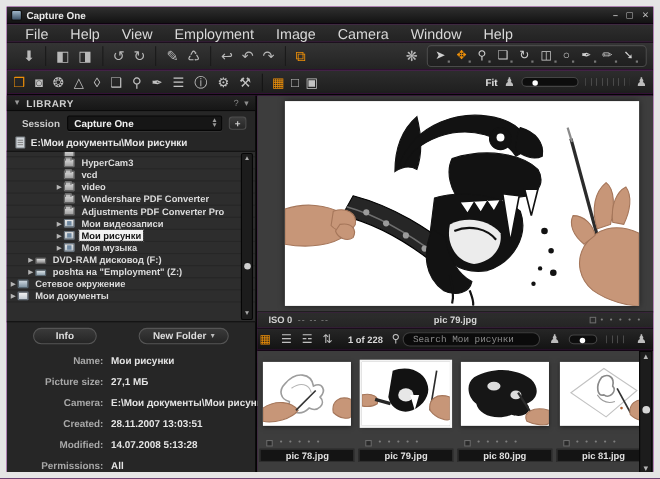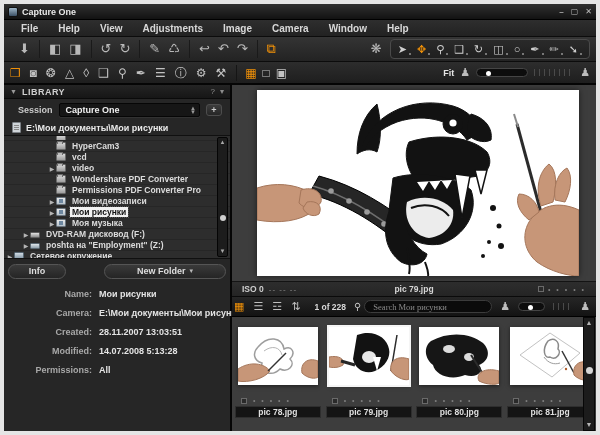--- a/index.html
+++ b/index.html
@@ -1,33 +1,33 @@
 <!DOCTYPE html>
 <html><head>
 <meta charset="utf-8">
 <style>
   html,body{margin:0;padding:0;background:#000;}
   *{box-sizing:border-box;}
   body{font-family:"Liberation Sans","DejaVu Sans",sans-serif;-webkit-font-smoothing:antialiased;}
-  .win{position:relative;width:600px;height:435px;background:#a21caf;border:4px solid #e5e5e5;
+  .win{position:relative;width:600px;height:435px;background:#a21caf;border:6px solid #e5e5e5;
        box-shadow:inset 0 0 0 1px #3a3a3a;overflow:hidden;}
 
   
   .titlebar{height:16px;background:linear-gradient(#303030,#121212);display:flex;align-items:center;
             padding:0 4px;border-bottom:1px solid #000;}
   .app-ico{width:10px;height:10px;background:linear-gradient(#9fb6c8,#3c5166);border:1px solid #111;
            border-radius:2px;margin-right:4px;}
   .title{color:#e8e8e8;font-size:9px;font-weight:bold;}
   .winctl{margin-left:auto;display:flex;gap:7px;}
   .winctl span{color:#bdbdbd;font-size:8px;font-weight:bold;line-height:10px;cursor:default;}
 
   
   .menubar{height:17px;background:linear-gradient(#2e2e2e,#222);display:flex;align-items:center;
            padding:0 8px;gap:2px;border-bottom:1px solid #0c0c0c;}
-  .mi{color:#d8d8d8;font-size:10px;font-weight:bold;padding:0 9px;}
+  .mi{color:#d8d8d8;font-size:13px;font-weight:normal;padding:0 9px;}
 
   
   .toolbar1{height:25px;background:linear-gradient(#343434,#232323);display:flex;align-items:center;
             padding:0 6px;border-bottom:1px solid #0c0c0c;}
   .tb-left{display:flex;align-items:center;}
   .tbg{display:flex;align-items:center;gap:8px;padding:0 9px;border-right:1px solid #1a1a1a;}
   .tbg:last-child{border-right:none;}
   .tbi{color:#b9b9b9;font-size:13px;line-height:18px;}
   .tbi.acc{color:#ef9008;}
   .tb-right{margin-left:auto;display:flex;align-items:center;gap:8px;}
@@ -75,21 +75,21 @@
           border-radius:3px;color:#cfcfcf;font-size:9px;line-height:10px;text-align:center;font-weight:bold;}
 
   
   .pathrow{height:15px;display:flex;align-items:center;padding:0 8px;gap:5px;}
   .pageico{width:9px;height:11px;background:#cfd4d8;border:1px solid #7d8287;border-radius:1px;position:relative;}
   .pageico:after{content:"";position:absolute;left:1px;top:2px;width:5px;height:1px;background:#888;
                  box-shadow:0 2px 0 #888,0 4px 0 #888;}
   .pathtext{color:#e9e9e9;font-size:9px;font-weight:bold;white-space:nowrap;}
 
   
-  .tree{height:124px;background:#2d2d2d;border-top:1px solid #101010;border-bottom:1px solid #101010;
+  .tree{height:156px;background:#2d2d2d;border-top:1px solid #101010;border-bottom:1px solid #101010;
         overflow:hidden;position:relative;}
   .trow{height:11px;display:flex;align-items:center;border-bottom:1px solid #262626;padding-right:16px;}
   .trow.partial{height:5px;overflow:hidden;}
   .tarrow{width:8px;color:#b5b5b5;font-size:6px;text-align:center;flex:0 0 8px;}
   .ti{width:10px;height:8px;flex:0 0 10px;margin-right:4px;border-radius:1px;position:relative;}
   .ti-folder{background:linear-gradient(#d8d8d8,#9e9e9e);border:1px solid #6b6b6b;}
   .ti-folder:before{content:"";position:absolute;left:0;top:-2px;width:4px;height:2px;background:#bdbdbd;border:1px solid #6b6b6b;border-bottom:none;}
   .ti-media{background:linear-gradient(#e8e8e8,#b7c3cc);border:1px solid #6b7680;}
   .ti-media:after{content:"";position:absolute;left:2px;top:1px;width:4px;height:4px;background:#6d87a0;}
   .ti-drive{height:6px;margin-top:2px;background:linear-gradient(#e0e0e0,#8f8f8f);border:1px solid #5f5f5f;}
@@ -98,21 +98,21 @@
   .ti-docs{background:linear-gradient(#f2f2f2,#c2cad2);border:1px solid #6e7884;}
   .tlabel{color:#dcdcdc;font-size:8.5px;font-weight:bold;white-space:nowrap;padding:0 2px;line-height:10px;}
   .tlabel.sel{background:#f2f2f2;color:#111;outline:1px dotted #555;}
   .vscroll{position:absolute;right:2px;top:1px;bottom:1px;width:11px;background:#1c1c1c;
            border:1px solid #050505;border-radius:2px;display:flex;flex-direction:column;align-items:center;}
   .vscroll .arr{color:#aaa;font-size:6px;line-height:9px;height:9px;}
   .vscroll .track{flex:1;width:100%;position:relative;}
   .vscroll .thumbk{position:absolute;left:1.5px;width:6px;height:6px;border-radius:50%;background:#cfcfcf;}
 
   
-  .btnrow{height:24px;display:flex;align-items:center;padding:4px 4px;gap:8px;}
+  .btnrow{height:24px;display:flex;align-items:center;padding:4px 24px;gap:8px;}
   .sbtn{height:15px;background:linear-gradient(#3a3a3a,#252525);border:1px solid #555;border-radius:8px;
         color:#dedede;font-size:9px;font-weight:bold;display:flex;align-items:center;justify-content:center;gap:4px;}
   .sbtn.info{width:58px;}
   .sbtn.newf{flex:1;margin-left:30px;}
   .sbtn .dn{font-size:7px;color:#bbb;}
 
   
   .infopanel{padding:6px 6px 0 0;}
   .irow{display:flex;margin-bottom:9px;}
   .il{width:88px;text-align:right;color:#a8a8a8;font-size:9px;font-weight:bold;flex:0 0 88px;}
@@ -136,21 +136,21 @@
 
   
   .filmbar{height:20px;background:linear-gradient(#262626,#131313);display:flex;align-items:center;
            padding:0 6px 0 2px;gap:8px;border-bottom:1px solid #000;}
   .fbi{color:#c0c0c0;font-size:11px;}
   .fbi.acc{color:#ef9008;}
   .fcount{color:#d9d9d9;font-size:8.5px;font-weight:bold;margin-left:6px;white-space:nowrap;}
   .searchwrap{display:flex;align-items:center;gap:3px;flex:1;max-width:170px;}
   .mag{color:#c7c7c7;font-size:10px;}
   .searchpill{flex:1;height:13px;background:#0b0b0b;border:1px solid #3c3c3c;border-radius:7px;
-              color:#9b9b9b;font-size:8.5px;padding:0 8px;outline:none;font-family:Liberation Serif, serif;}
+              color:#9b9b9b;font-size:8.5px;padding:0 8px;outline:none;font-family:Liberation Mono, monospace;}
   .searchpill::placeholder{color:#8a8a8a;}
 
   
   .filmstrip{flex:1;background:#3d3d3d;display:flex;padding:6px 2px 0 2px;gap:3px;position:relative;}
   .cell{width:88px;display:flex;flex-direction:column;align-items:center;}
   .thumbbox{width:80px;height:58px;background:#fff;margin-top:4px;box-shadow:0 1px 4px rgba(0,0,0,.5);}
   .cell.sel .thumbbox{outline:2px solid #f5f5f5;}
   .cellmeta{width:86px;display:flex;align-items:center;margin-top:12px;padding:0 6px;gap:6px;}
   .celllabel{width:86px;height:12px;margin-top:2px;background:#141414;border:1px solid #2e2e2e;
              color:#e0e0e0;font-size:8.5px;font-weight:bold;text-align:center;line-height:11px;}
@@ -175,21 +175,21 @@
       <span>–</span>
       <span>▢</span>
       <span>✕</span>
     </span>
   </div>
 
   <div class="menubar" id="menubar">
       <span class="mi">File</span>
       <span class="mi">Help</span>
       <span class="mi">View</span>
-      <span class="mi">Adjustments</span>
+      <span class="mi">Employment</span>
       <span class="mi">Image</span>
       <span class="mi">Camera</span>
       <span class="mi">Window</span>
       <span class="mi">Help</span>
     </div>
 
   <div class="toolbar1">
     <div class="tb-left" id="tb1-left">
         <span class="tbg">
           <span class="tbi">⬇</span>
@@ -313,21 +313,21 @@
             <span class="tlabel">video</span>
           </div>
           <div class="trow">
             <span class="tarrow" style="margin-left: 44px;"></span>
             <span class="ti ti-folder"></span>
             <span class="tlabel">Wondershare PDF Converter</span>
           </div>
           <div class="trow">
             <span class="tarrow" style="margin-left: 44px;"></span>
             <span class="ti ti-folder"></span>
-            <span class="tlabel">Permissions PDF Converter Pro</span>
+            <span class="tlabel">Adjustments PDF Converter Pro</span>
           </div>
           <div class="trow">
             <span class="tarrow" style="margin-left: 44px;">▶</span>
             <span class="ti ti-media"></span>
             <span class="tlabel">Мои видеозаписи</span>
           </div>
           <div class="trow">
             <span class="tarrow" style="margin-left: 44px;">▶</span>
             <span class="ti ti-media"></span>
             <span class="tlabel sel">Мои рисунки</span>
@@ -371,20 +371,24 @@
         <span class="sbtn newf">
           <span>New Folder</span>
           <span class="dn">▾</span>
         </span>
       </div>
 
       <div class="infopanel" id="infopanel">
           <div class="irow">
             <span class="il">Name:</span>
             <span class="iv">Мои рисунки</span>
+          </div>
+          <div class="irow">
+            <span class="il">Picture size:</span>
+            <span class="iv">27,1 МБ</span>
           </div>
           <div class="irow">
             <span class="il">Camera:</span>
             <span class="iv">E:\Мои документы\Мои рисунки</span>
           </div>
           <div class="irow">
             <span class="il">Created:</span>
             <span class="iv">28.11.2007 13:03:51</span>
           </div>
           <div class="irow">

